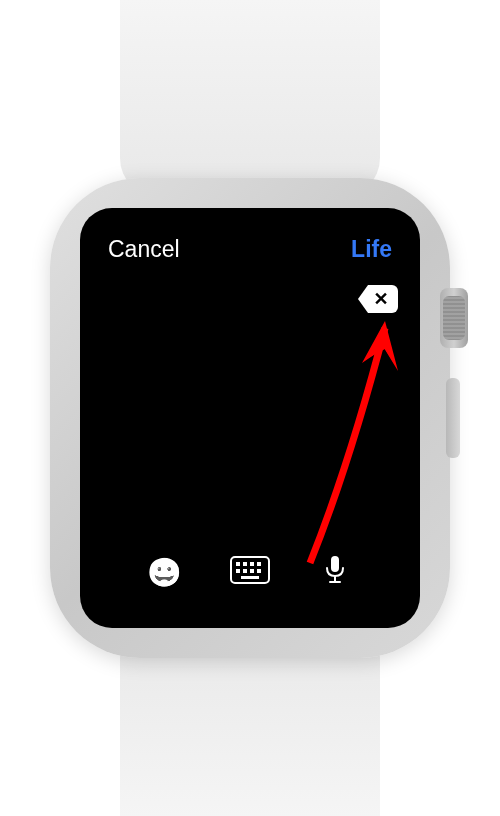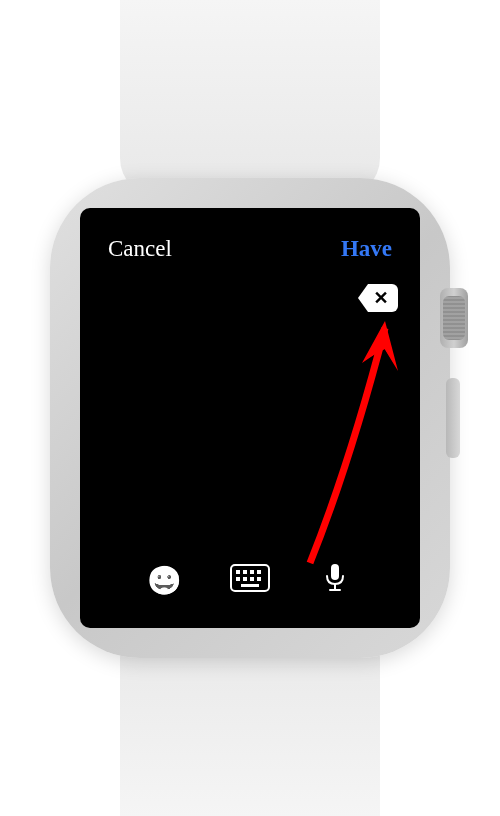--- a/index.html
+++ b/index.html
@@ -100,25 +100,24 @@
       z-index: 1;
     }
     
     .screen {
       position: absolute;
       top: 30px;
       left: 30px;
       right: 30px;
       bottom: 30px;
       background: #000000;
-      border-radius: 10px;
-      padding: 28px 22px 22px 22px;
+      border-radius: 32px;
+      padding: 28px 22px 30px 22px;
       display: flex;
       flex-direction: column;
-      font-family: Liberation Serif, serif;
     }
     
     .header {
       display: flex;
       justify-content: space-between;
       align-items: center;
       padding: 0 6px;
       margin-bottom: 18px;
     }
     
@@ -229,21 +228,21 @@
 
   <div class="watch-body">
 
     <div class="crown"></div>
     <div class="side-button"></div>
 
     <div class="screen">
 
       <div class="header">
         <span class="cancel-btn">Cancel</span>
-        <span class="done-btn">Have</span>
+        <span class="done-btn">Life</span>
       </div>
 
       <div class="text-area">
 
         <div class="backspace-btn">
           <span class="backspace-x">✕</span>
         </div>
       </div>
 
       <div class="toolbar">

